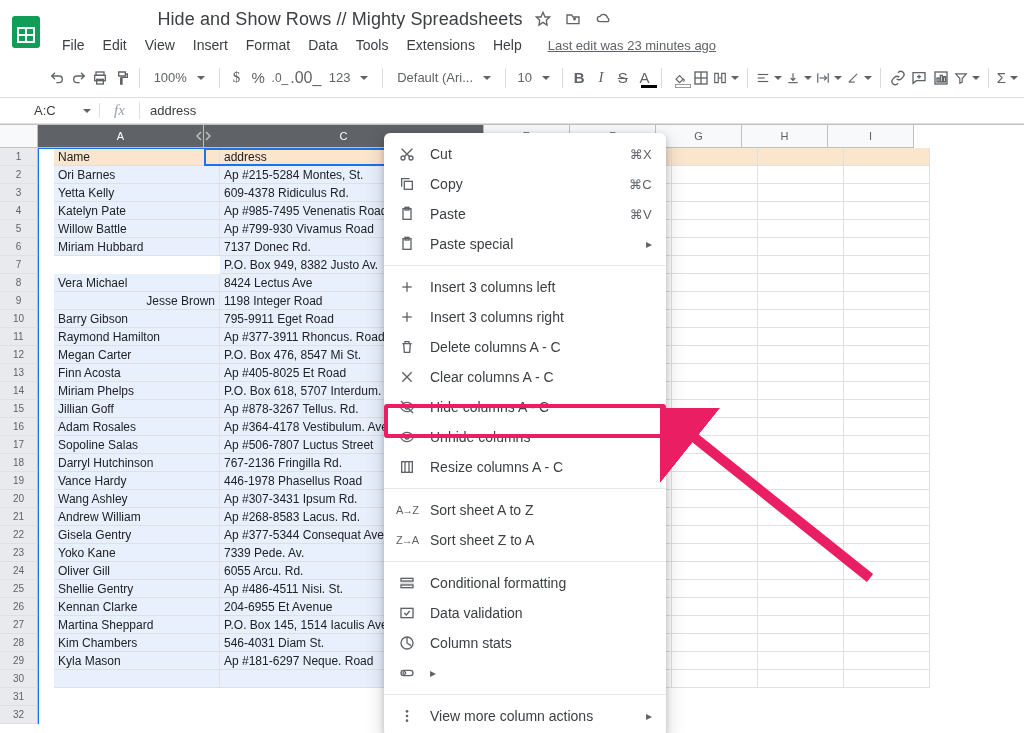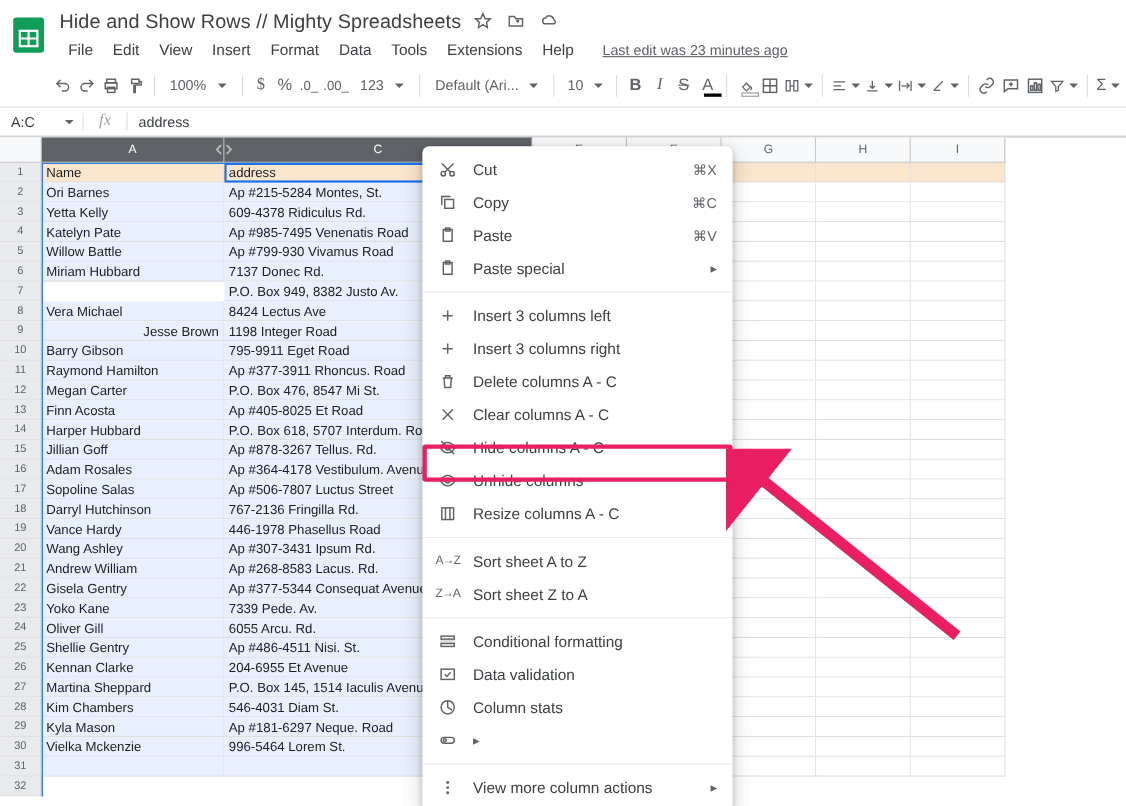--- a/index.html
+++ b/index.html
@@ -21,21 +21,21 @@
   .doc-icon {
     width: 36px;
     height: 48px;
     margin-right: 10px;
     margin-top: 2px;
     display: flex;
     align-items: center;
     justify-content: center;
   }
   .doc-icon svg { width: 36px; height: 36px; }
-  .title-stack { display: flex; flex-direction: column; }
+  .title-stack { display: flex; flex-direction: column; align-items: center; }
   .title-row {
     display: flex;
     align-items: center;
     gap: 12px;
     height: 26px;
   }
   .doc-title {
     font-size: 18px;
     color: #3c4043;
     letter-spacing: 0.1px;
@@ -125,20 +125,21 @@
   }
   .name-box {
     width: 76px;
     display: flex;
     align-items: center;
     justify-content: space-between;
     padding: 0 8px 0 10px;
     border-right: 1px solid #e0e0e0;
     color: #3c4043;
     cursor: text;
+    margin-left: 24px;
   }
   .fx-label {
     width: 40px;
     text-align: center;
     color: #9aa0a6;
     font-style: italic;
     font-family: "Times New Roman", serif;
     font-size: 15px;
     border-right: 1px solid #e0e0e0;
   }
@@ -205,20 +206,21 @@
     position:absolute;
     top: 4px;
     width: 10px; height: 14px;
     display:flex; align-items:center; justify-content:center;
   }
   .hidden-indicator.left { right: -1px; }
   .hidden-indicator.right { left: -1px; }
   .hidden-indicator svg { width:6px; height:10px; }
   .cells {
     position: relative;
+    padding-left: 16px;
   }
   .row {
     display: flex;
     height: 18px;
   }
   .cell {
     height: 18px;
     line-height: 18px;
     font-size: 12px;
     padding: 0 4px;
@@ -393,21 +395,21 @@
       </svg>
     </span>
   <span class="tb-sep"></span>
   <span class="tb-combo caret-down">
       <span>100%</span>
     </span>
   <span class="tb-sep"></span>
   <span class="tb-btn" style="font-family:serif">$</span>
   <span class="tb-btn">%</span>
   <span class="tb-btn" style="font-size:12px">.0_</span>
-  <span class="tb-btn" style="font-size:12px">.00_</span>
+  <span class="tb-btn" style="font-size:16px">.00_</span>
   <span class="tb-combo caret-down">123</span>
   <span class="tb-sep"></span>
   <span class="tb-combo caret-down" style="width:110px">
       <span>Default (Ari...</span>
     </span>
   <span class="tb-sep"></span>
   <span class="tb-combo caret-down" style="width:40px;justify-content:center">
       <span>10</span>
     </span>
   <span class="tb-sep"></span>
@@ -674,21 +676,21 @@
         <div class="row">
           <div class="cell col-A sel" style="width: 166px;">Finn Acosta</div>
           <div class="cell col-C sel" style="width: 280px;">Ap #405-8025 Et Road</div>
           <div class="cell col-E" style="width: 86px;"></div>
           <div class="cell col-F" style="width: 86px;"></div>
           <div class="cell col-G" style="width: 86px;"></div>
           <div class="cell col-H" style="width: 86px;"></div>
           <div class="cell col-I" style="width: 86px;"></div>
         </div>
         <div class="row">
-          <div class="cell col-A sel" style="width: 166px;">Harper Hubbard</div>
+          <div class="cell col-A sel" style="width: 166px;">Miriam Phelps</div>
           <div class="cell col-C sel" style="width: 280px;">P.O. Box 618, 5707 Interdum. Road</div>
           <div class="cell col-E" style="width: 86px;"></div>
           <div class="cell col-F" style="width: 86px;"></div>
           <div class="cell col-G" style="width: 86px;"></div>
           <div class="cell col-H" style="width: 86px;"></div>
           <div class="cell col-I" style="width: 86px;"></div>
         </div>
         <div class="row">
           <div class="cell col-A sel" style="width: 166px;">Jillian Goff</div>
           <div class="cell col-C sel" style="width: 280px;">Ap #878-3267 Tellus. Rd.</div>
@@ -811,29 +813,20 @@
           <div class="cell col-C sel" style="width: 280px;">546-4031 Diam St.</div>
           <div class="cell col-E" style="width: 86px;"></div>
           <div class="cell col-F" style="width: 86px;"></div>
           <div class="cell col-G" style="width: 86px;"></div>
           <div class="cell col-H" style="width: 86px;"></div>
           <div class="cell col-I" style="width: 86px;"></div>
         </div>
         <div class="row">
           <div class="cell col-A sel" style="width: 166px;">Kyla Mason</div>
           <div class="cell col-C sel" style="width: 280px;">Ap #181-6297 Neque. Road</div>
-          <div class="cell col-E" style="width: 86px;"></div>
-          <div class="cell col-F" style="width: 86px;"></div>
-          <div class="cell col-G" style="width: 86px;"></div>
-          <div class="cell col-H" style="width: 86px;"></div>
-          <div class="cell col-I" style="width: 86px;"></div>
-        </div>
-        <div class="row">
-          <div class="cell col-A sel" style="width: 166px;">Vielka Mckenzie</div>
-          <div class="cell col-C sel" style="width: 280px;">996-5464 Lorem St.</div>
           <div class="cell col-E" style="width: 86px;"></div>
           <div class="cell col-F" style="width: 86px;"></div>
           <div class="cell col-G" style="width: 86px;"></div>
           <div class="cell col-H" style="width: 86px;"></div>
           <div class="cell col-I" style="width: 86px;"></div>
         </div>
         <div class="row">
           <div class="cell col-A sel" style="width: 166px;"></div>
           <div class="cell col-C sel" style="width: 280px;"></div>
           <div class="cell col-E" style="width: 86px;"></div>

